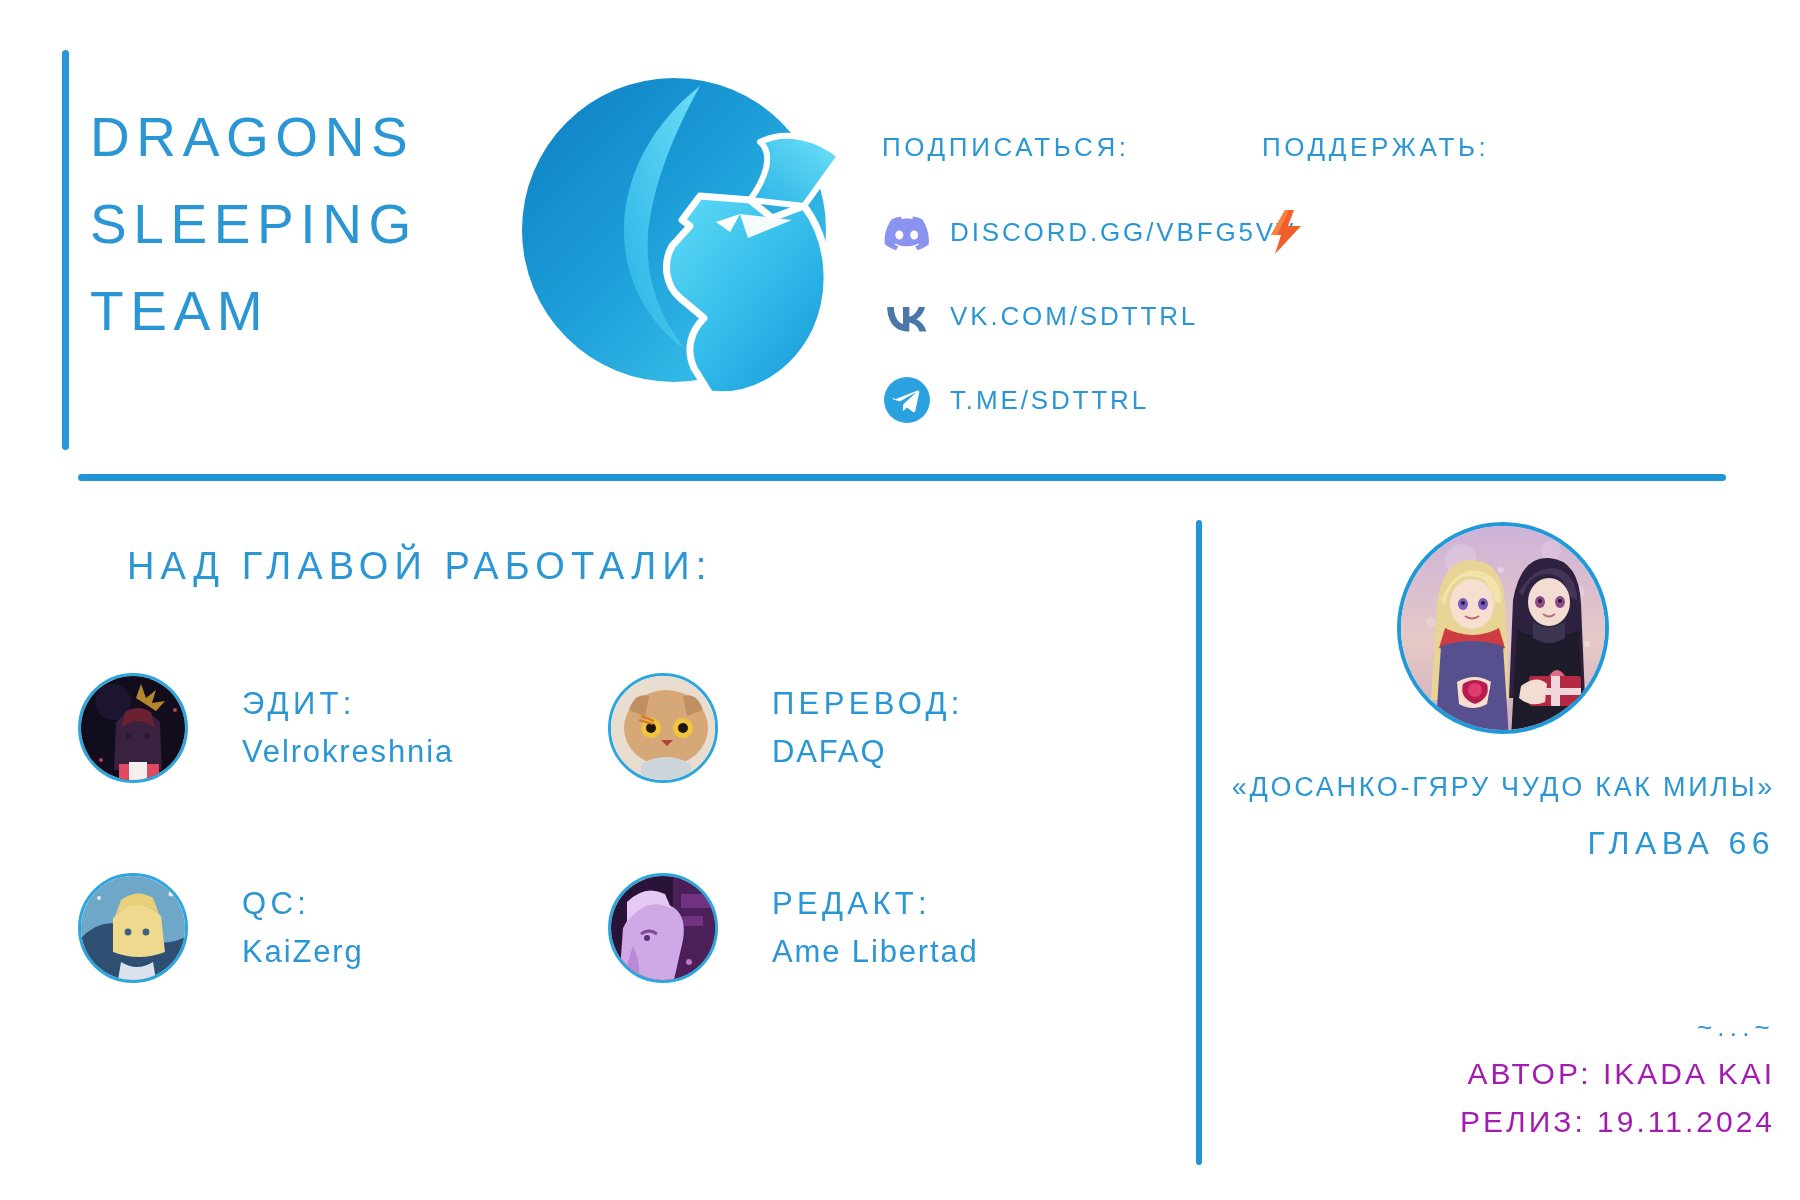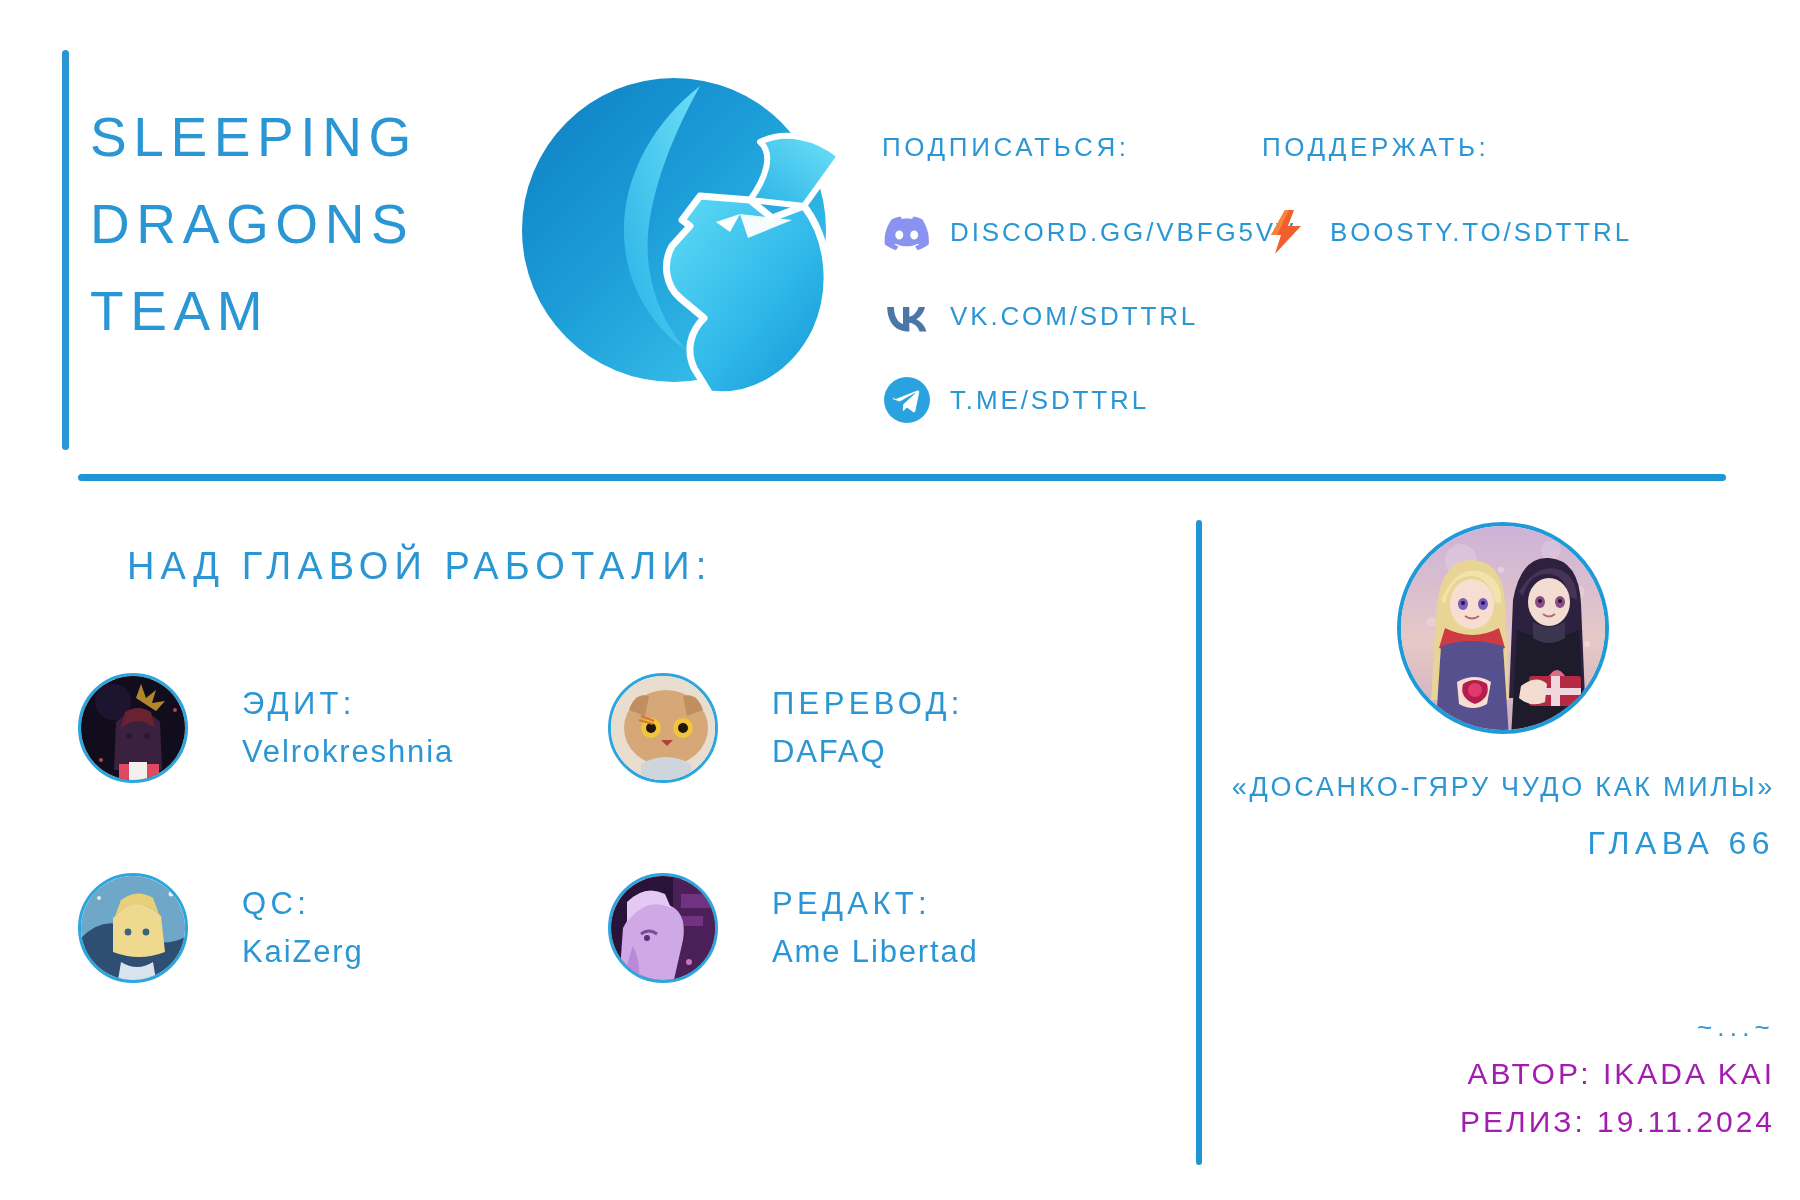--- a/index.html
+++ b/index.html
@@ -232,22 +232,22 @@
 </head>
 <body>
 
 <div id="page">
 
   <div id="header">
 
     <div id="logo-rule"></div>
 
     <div id="wordmark">
+      <div>DRAGONS</div>
       <div>SLEEPING</div>
-      <div>DRAGONS</div>
       <div>TEAM</div>
     </div>
 
     <div id="emblem">
       <svg width="340" height="350" viewBox="0 0 340 350">
         <defs>
           <linearGradient id="gCircle" x1="0" y1="0" x2="1" y2="1">
             <stop offset="0%" stop-color="#0d7ec2"></stop>
             <stop offset="45%" stop-color="#1c9dd8"></stop>
             <stop offset="100%" stop-color="#43cdf0"></stop>
@@ -317,21 +317,20 @@
     <div id="support-col">
       <div class="col-head">ПОДДЕРЖАТЬ:</div>
 
       <div class="link-row">
         <span class="link-icon">
           <svg width="40" height="48" viewBox="0 0 40 48">
             <path d="M18 2 L4 27 h10 L8 46 L34 18 H21 L27 2 Z" fill="#f15f2c"></path>
             <path d="M18 2 L4 27 h6 L22 2 Z" fill="#f7833f"></path>
           </svg>
         </span>
-        <span class="link-text">BOOSTY.TO/SDTTRL</span>
       </div>
     </div>
   </div>
 
   <div id="hdivider"></div>
 
   <div id="credits">
     <div id="credits-title">НАД ГЛАВОЙ РАБОТАЛИ:</div>
 
     <div class="credit-grid">

